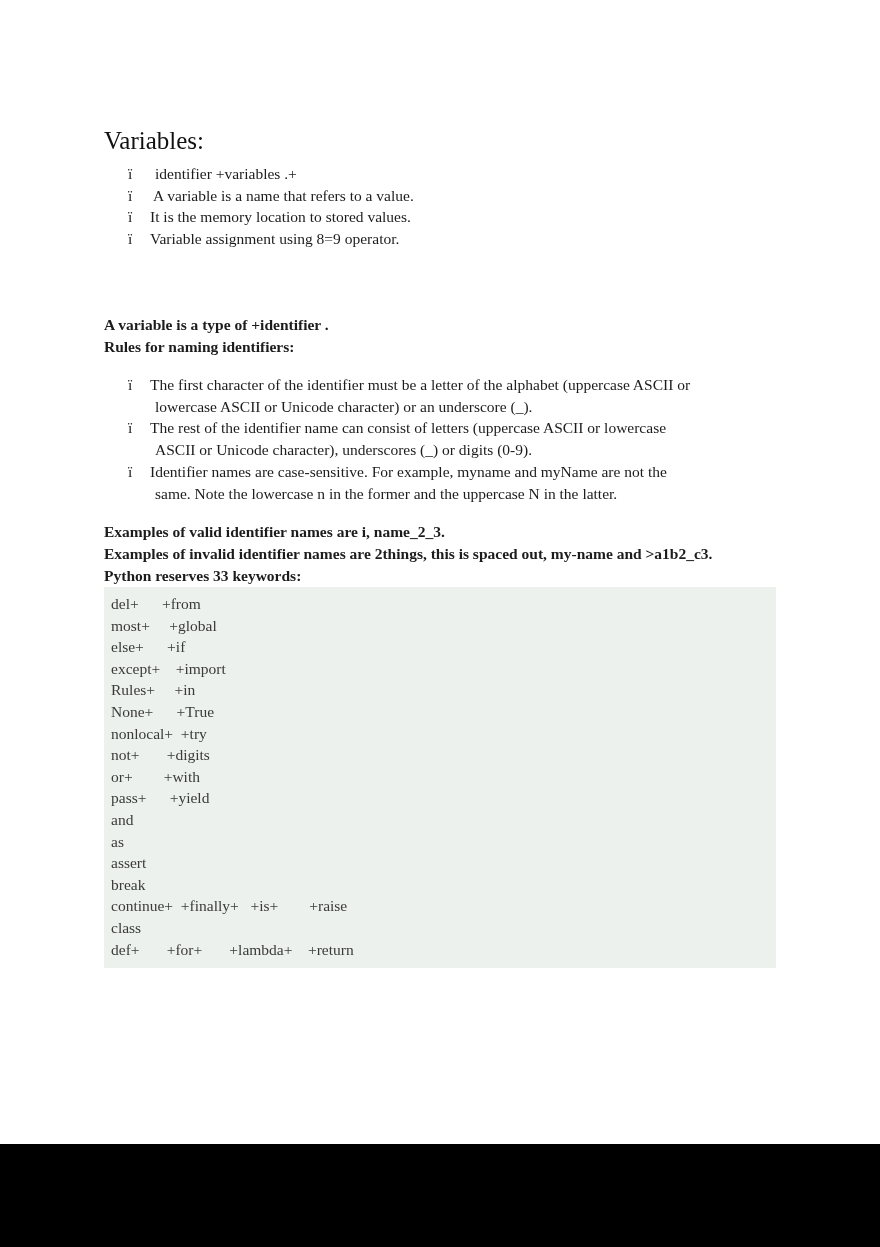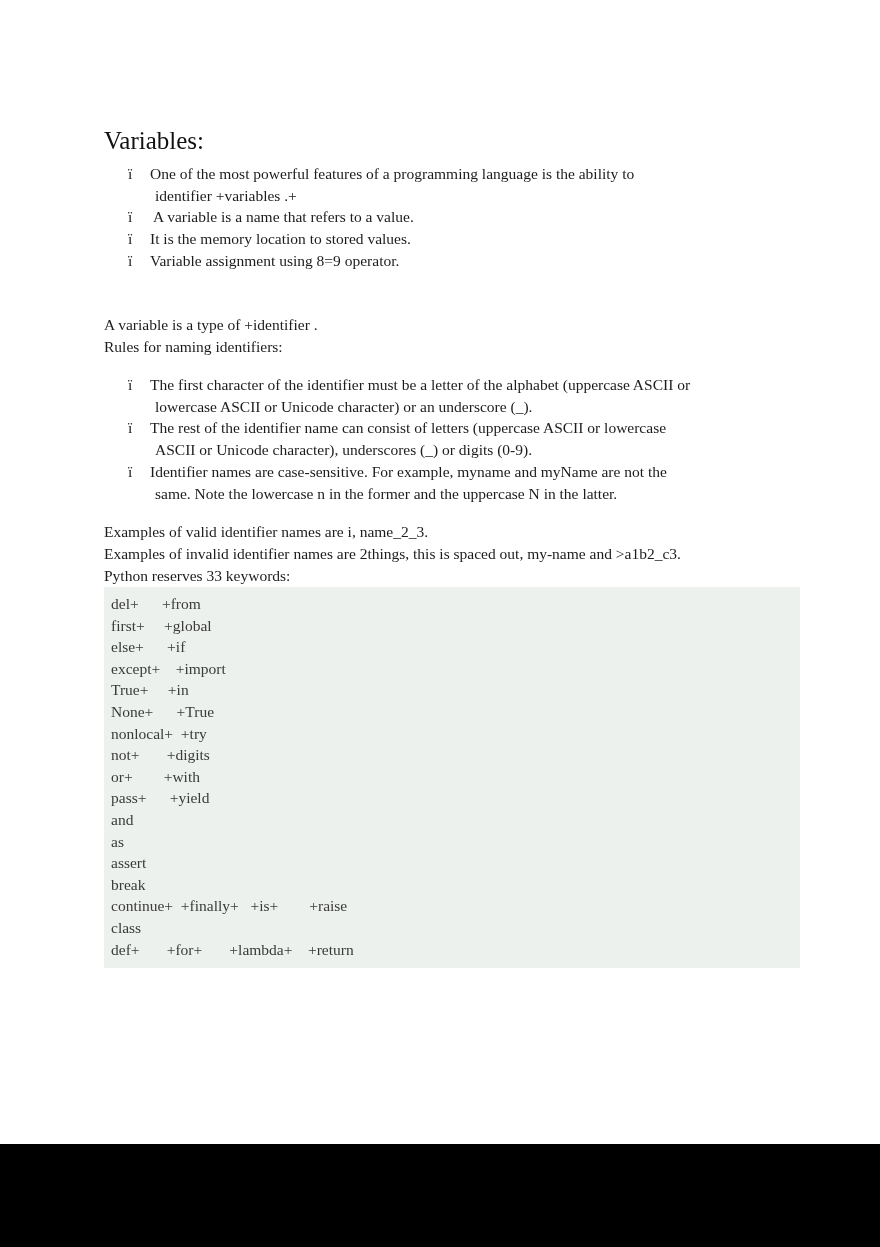--- a/index.html
+++ b/index.html
@@ -64,34 +64,34 @@
       display: block;
       padding-left: 5px;
     }
     .list1 { top: 163px; width: 560px; }
     .list2 { top: 374px; width: 590px; }
     .list1 li.shift .first { padding-left: 3px; margin-top: 8px; }
     .para {
       position: absolute;
       left: 104px;
       margin: 0;
+      font-weight: bold;
     }
     .p-identifier { top: 314px; }
     .p-rules { top: 336px; }
     .p-valid { top: 521px; }
     .p-invalid { top: 543px; }
     .p-reserves { top: 565px; }
     .code-box {
       position: absolute;
       left: 104px;
       top: 587px;
       width: 672px;
       height: 381px;
       background: #edf1ee;
-      padding-left: 24px;
     }
     .code-lines {
       position: absolute;
       left: 7px;
       top: 6px;
       margin: 0;
       padding: 0;
       list-style: none;
       color: #3a3a3a;
     }
@@ -103,21 +103,20 @@
 </head>
 <body>
 
 <div class="page">
 
   <h1 class="heading">Variables:</h1>
 
   <ul class="bullet-list list1 text">
     <li>
       <span class="bullet">ï</span>
-      <span class="first">One of the most powerful features of a programming language is the ability to</span>
       <span class="cont">identifier +variables .+</span>
     </li>
     <li class="shift">
       <span class="bullet">ï</span>
       <span class="first"> A variable is a name that refers to a value.</span>
     </li>
     <li>
       <span class="bullet">ï</span>
       <span class="first">It is the memory location to stored values.</span>
     </li>
@@ -148,24 +147,24 @@
     </li>
   </ul>
 
   <p class="para text p-valid">Examples of valid identifier names are i, name_2_3.</p>
   <p class="para text p-invalid">Examples of invalid identifier names are 2things, this is spaced out, my-name and &gt;a1b2_c3.</p>
   <p class="para text p-reserves">Python reserves 33 keywords:</p>
 
   <div class="code-box">
     <ul class="code-lines text">
       <li>del+      +from</li>
-      <li>first+     +global</li>
+      <li>most+     +global</li>
       <li>else+      +if</li>
       <li>except+    +import</li>
-      <li>True+     +in</li>
+      <li>Rules+     +in</li>
       <li>None+      +True</li>
       <li>nonlocal+  +try</li>
       <li>not+       +digits</li>
       <li>or+        +with</li>
       <li>pass+      +yield</li>
       <li>and</li>
       <li>as</li>
       <li>assert</li>
       <li>break</li>
       <li>continue+  +finally+   +is+        +raise</li>

